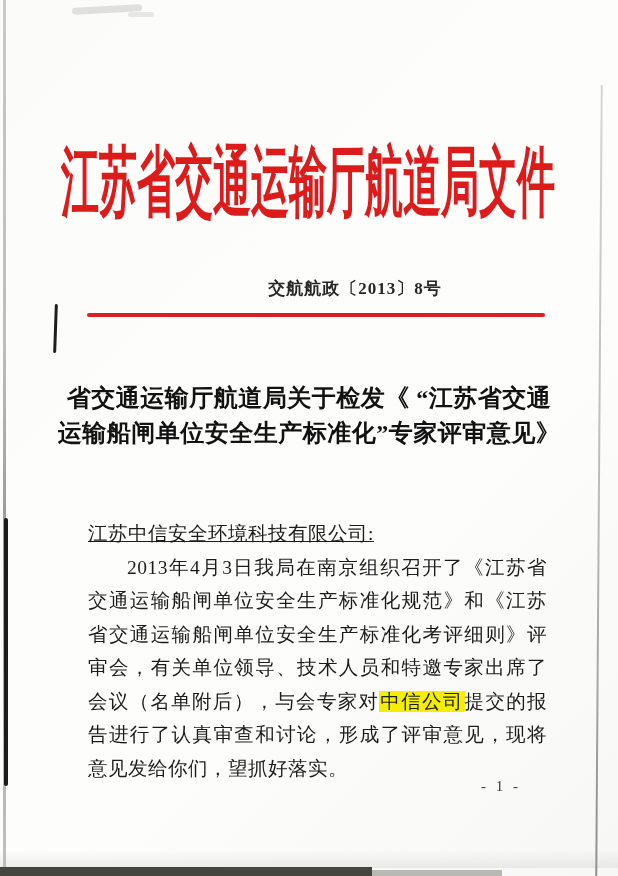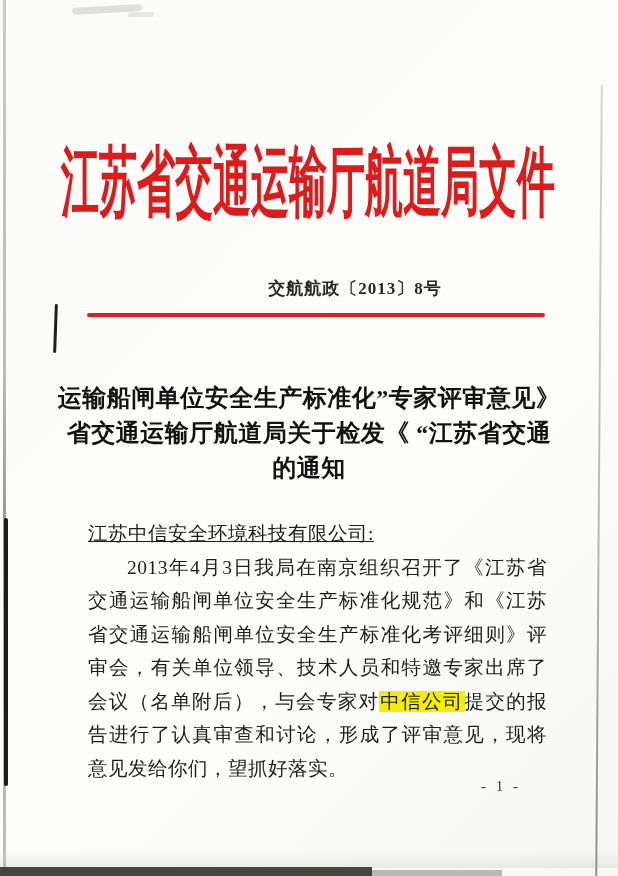--- a/index.html
+++ b/index.html
@@ -118,23 +118,22 @@
 
   <div class="letterhead">
     <span>江苏省交通运输厅航道局文件</span>
   </div>
 
   <div class="doc-number">交航航政〔2013〕8号</div>
 
   <div class="red-rule"></div>
 
   <div class="doc-title">
+    <div>省交通运输厅航道局关于检发《 “江苏省交通</div>
     <div>运输船闸单位安全生产标准化”专家评审意见》</div>
-    <div>省交通运输厅航道局关于检发《 “江苏省交通</div>
-    <div>的通知</div>
   </div>
 
   <div class="body-block">
     <div class="salutation">江苏中信安全环境科技有限公司:</div>
     <p class="paragraph"><span>2013年4月3日我局在南京组织召开了《江苏省交通运输船闸单位安全生产标准化规范》和《江苏省交通运输船闸单位安全生产标准化考评细则》评审会，有关单位领导、技术人员和特邀专家出席了会议（名单附后），与会专家对</span><span class="hl">中信公司</span><span>提交的报告进行了认真审查和讨论，形成了评审意见，现将意见发给你们，望抓好落实。</span></p>
   </div>
 
   <div class="page-number">- 1 -</div>
 
 </div>

